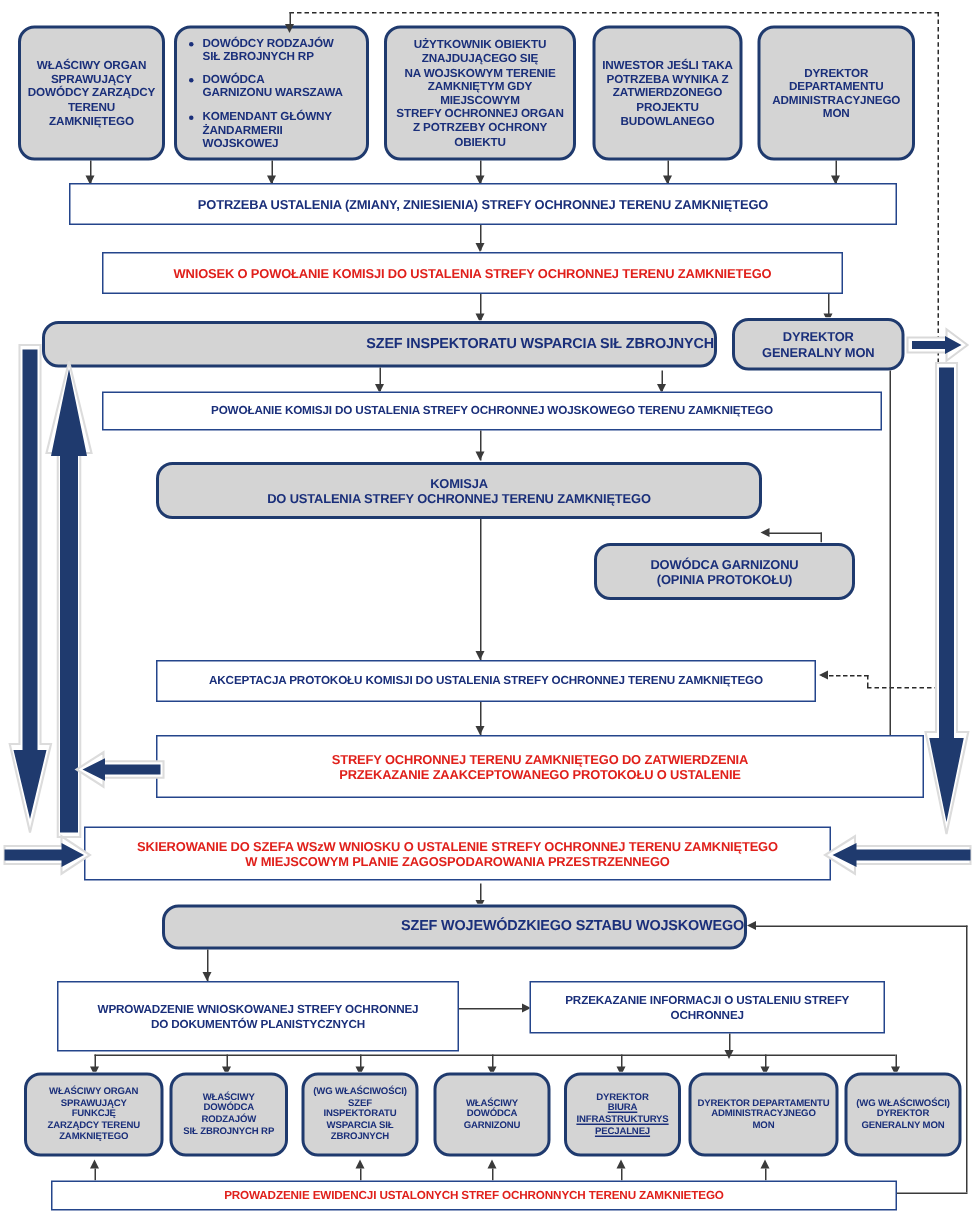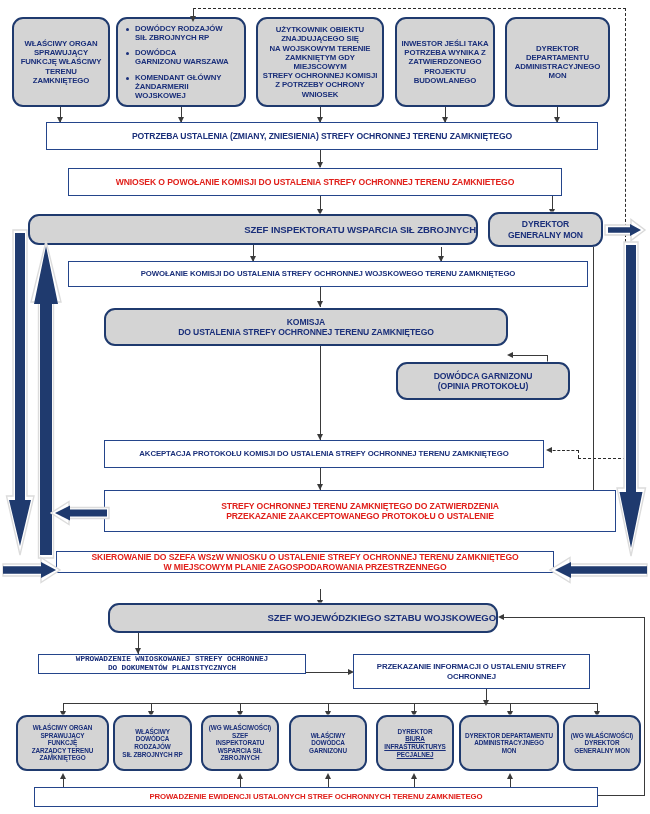--- a/index.html
+++ b/index.html
@@ -122,21 +122,21 @@
 </style>
 </head>
 <body>
 
 <div id="canvas">
 
   <div class="node actor t4" style="left:12px;top:17px;width:98px;height:90px;">
     <div>
       <div>WŁAŚCIWY ORGAN</div>
       <div>SPRAWUJĄCY</div>
-      <div>FUNKCJĘ WŁAŚCIWY</div>
+      <div>DOWÓDCY ZARZĄDCY</div>
       <div>TERENU</div>
       <div>ZAMKNIĘTEGO</div>
     </div>
   </div>
 
   <div class="node actor t4" style="left:116px;top:17px;width:130px;height:90px;">
     <div class="bullets">
       <div class="bl">
         <div>DOWÓDCY RODZAJÓW</div>
         <div>SIŁ ZBROJNYCH RP</div>
@@ -151,22 +151,22 @@
       </div>
     </div>
   </div>
 
   <div class="node actor t4" style="left:256px;top:17px;width:128px;height:90px;">
     <div>
       <div>UŻYTKOWNIK OBIEKTU</div>
       <div>ZNAJDUJĄCEGO SIĘ</div>
       <div>NA WOJSKOWYM TERENIE</div>
       <div>ZAMKNIĘTYM GDY MIEJSCOWYM</div>
-      <div>STREFY OCHRONNEJ KOMISJI</div>
-      <div>Z POTRZEBY OCHRONY WNIOSEK</div>
+      <div>STREFY OCHRONNEJ ORGAN</div>
+      <div>Z POTRZEBY OCHRONY OBIEKTU</div>
     </div>
   </div>
 
   <div class="node actor t4" style="left:395px;top:17px;width:100px;height:90px;">
     <div>
       <div>INWESTOR JEŚLI TAKA</div>
       <div>POTRZEBA WYNIKA Z</div>
       <div>ZATWIERDZONEGO</div>
       <div>PROJEKTU</div>
       <div>BUDOWLANEGO</div>
@@ -313,21 +313,21 @@
     </div>
   </div>
 
   <div class="block-arrow" style="left:50px;top:500px;width:60px;height:26px;">
     <svg width="60" height="26" viewBox="0 0 60 26">
       <path d="M59 7.5 L19 7.5 L19 1.5 L1 13 L19 24.5 L19 18.5 L59 18.5 Z" fill="#ffffff" stroke="#dcdcdc" stroke-width="1.4"></path>
       <path d="M57 9.6 L20 9.6 L20 5.5 L5 13 L20 20.5 L20 16.4 L57 16.4 Z" fill="#1f3a6e"></path>
     </svg>
   </div>
 
-  <div class="node proc t5 red" style="left:56px;top:551px;width:498px;height:22px;">
+  <div class="node proc t5 red" style="left:56px;top:551px;width:498px;height:36px;">
     <div>
       <div>SKIEROWANIE DO SZEFA WSzW WNIOSKU O USTALENIE STREFY OCHRONNEJ TERENU ZAMKNIĘTEGO</div>
       <div>W MIEJSCOWYM PLANIE ZAGOSPODAROWANIA PRZESTRZENNEGO</div>
     </div>
   </div>
 
   <div class="block-arrow" style="left:3px;top:556px;width:58px;height:28px;">
     <svg width="58" height="28" viewBox="0 0 58 28">
       <path d="M0 8 L38 8 L38 1.5 L57 14 L38 26.5 L38 20 L0 20 Z" fill="#ffffff" stroke="#dcdcdc" stroke-width="1.4"></path>
       <path d="M0 10.3 L38 10.3 L38 6 L53 14 L38 22 L38 17.7 L0 17.7 Z" fill="#1f3a6e"></path>
@@ -349,21 +349,21 @@
   </div>
 
   <div class="ln h dk" style="left:502px;top:617px;width:143px;"></div>
   <div class="ah left" style="left:498px;top:613.6px;"></div>
   <div class="ln v dk" style="left:644px;top:617px;height:178px;"></div>
   <div class="ln h dk" style="left:598px;top:795px;width:47px;"></div>
 
   <div class="ln v dk" style="left:138px;top:633px;height:21px;"></div>
   <div class="ah down" style="left:134.6px;top:648px;"></div>
 
-  <div class="node proc t4 blue" style="left:38px;top:654px;width:268px;height:20px;font-family:Liberation Mono, monospace;">
+  <div class="node proc t4 blue" style="left:38px;top:654px;width:268px;height:47px;">
     <div>
       <div>WPROWADZENIE WNIOSKOWANEJ STREFY OCHRONNEJ</div>
       <div>DO DOKUMENTÓW PLANISTYCZNYCH</div>
     </div>
   </div>
 
   <div class="ln h dk" style="left:306px;top:672px;width:44px;"></div>
   <div class="ah right" style="left:348px;top:668.6px;"></div>
 
   <div class="node proc t4 blue" style="left:353px;top:654px;width:237px;height:35px;">

